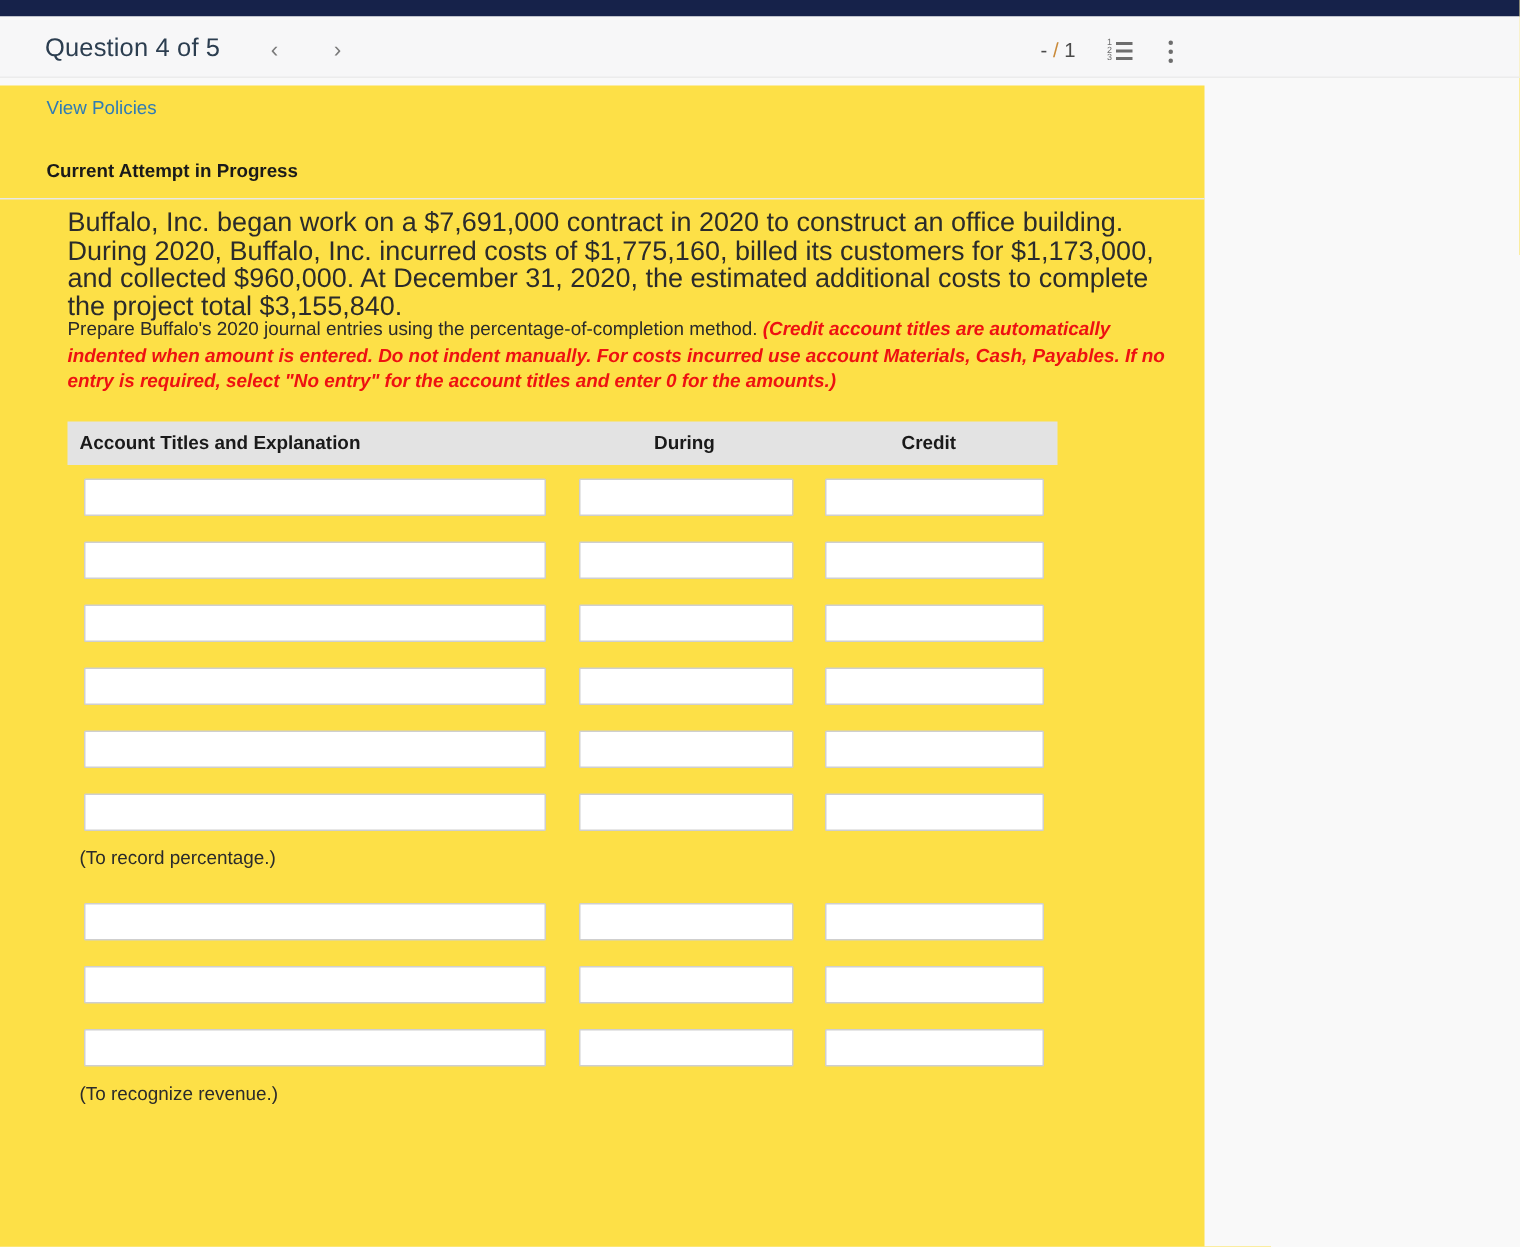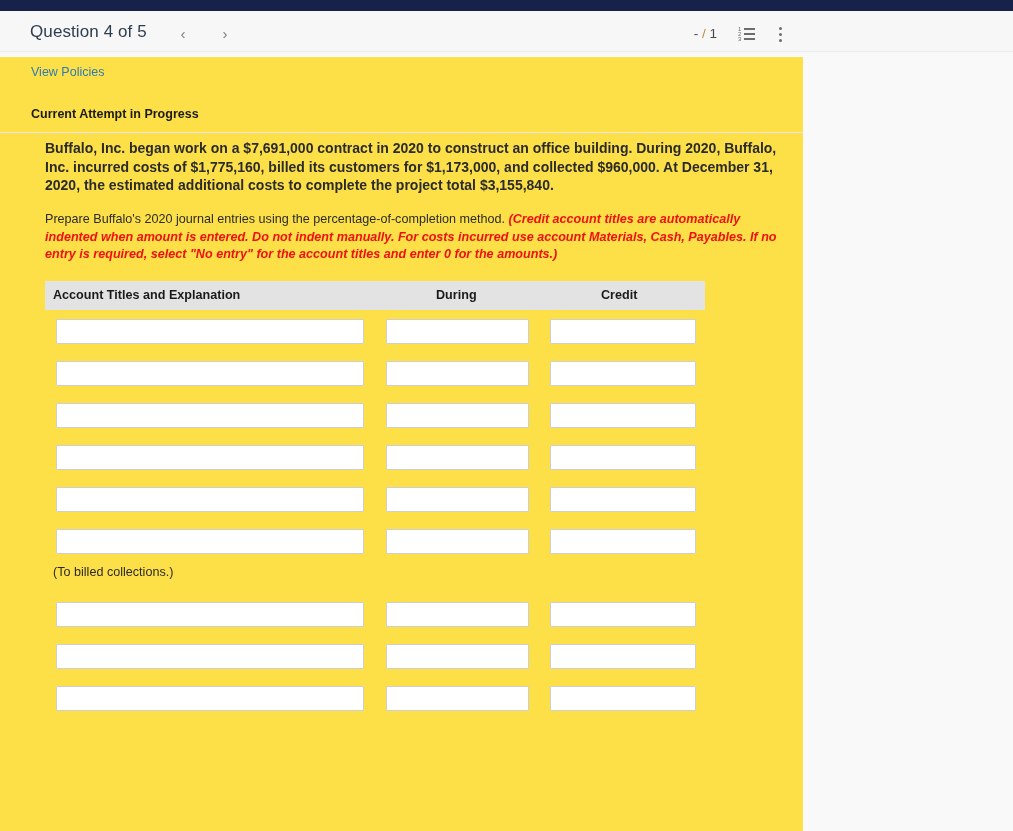--- a/index.html
+++ b/index.html
@@ -148,24 +148,23 @@
     width: 803px;
     height: 1px;
     background: #e8e8e8;
   }
 
   .prob-text {
     position: absolute;
     left: 45px;
     top: 82px;
     width: 735px;
-    font-size: 14px;
+    font-size: 18px;
     line-height: 18.5px;
     color: #2b2b2b;
-    font-weight: bold;
   }
 
   .instr-text {
     position: absolute;
     left: 45px;
     top: 154px;
     width: 738px;
     font-size: 12.6px;
     line-height: 17.5px;
     color: #2b2b2b;
@@ -310,32 +309,33 @@
     <div class="jrow">
       <input class="jinput in-acct" type="text" value="" style="">
       <input class="jinput in-debit" type="text" value="" style="">
       <input class="jinput in-credit" type="text" value="" style="">
     </div>
     <div class="jrow">
       <input class="jinput in-acct" type="text" value="" style="">
       <input class="jinput in-debit" type="text" value="" style="">
       <input class="jinput in-credit" type="text" value="" style="">
     </div>
-    <div class="jcaption">(To billed collections.)</div>
-
-    <div class="jrow">
-      <input class="jinput in-acct" type="text" value="" style="">
-      <input class="jinput in-debit" type="text" value="" style="">
-      <input class="jinput in-credit" type="text" value="" style="">
-    </div>
-    <div class="jrow">
-      <input class="jinput in-acct" type="text" value="" style="">
-      <input class="jinput in-debit" type="text" value="" style="">
-      <input class="jinput in-credit" type="text" value="" style="">
-    </div>
-    <div class="jrow">
-      <input class="jinput in-acct" type="text" value="" style="">
-      <input class="jinput in-debit" type="text" value="" style="">
-      <input class="jinput in-credit" type="text" value="" style="">
-    </div>
+    <div class="jcaption">(To record percentage.)</div>
+
+    <div class="jrow">
+      <input class="jinput in-acct" type="text" value="" style="">
+      <input class="jinput in-debit" type="text" value="" style="">
+      <input class="jinput in-credit" type="text" value="" style="">
+    </div>
+    <div class="jrow">
+      <input class="jinput in-acct" type="text" value="" style="">
+      <input class="jinput in-debit" type="text" value="" style="">
+      <input class="jinput in-credit" type="text" value="" style="">
+    </div>
+    <div class="jrow">
+      <input class="jinput in-acct" type="text" value="" style="">
+      <input class="jinput in-debit" type="text" value="" style="">
+      <input class="jinput in-credit" type="text" value="" style="">
+    </div>
+    <div class="jcaption">(To recognize revenue.)</div>
 
   </div>
 </div>
 
 </body></html>

